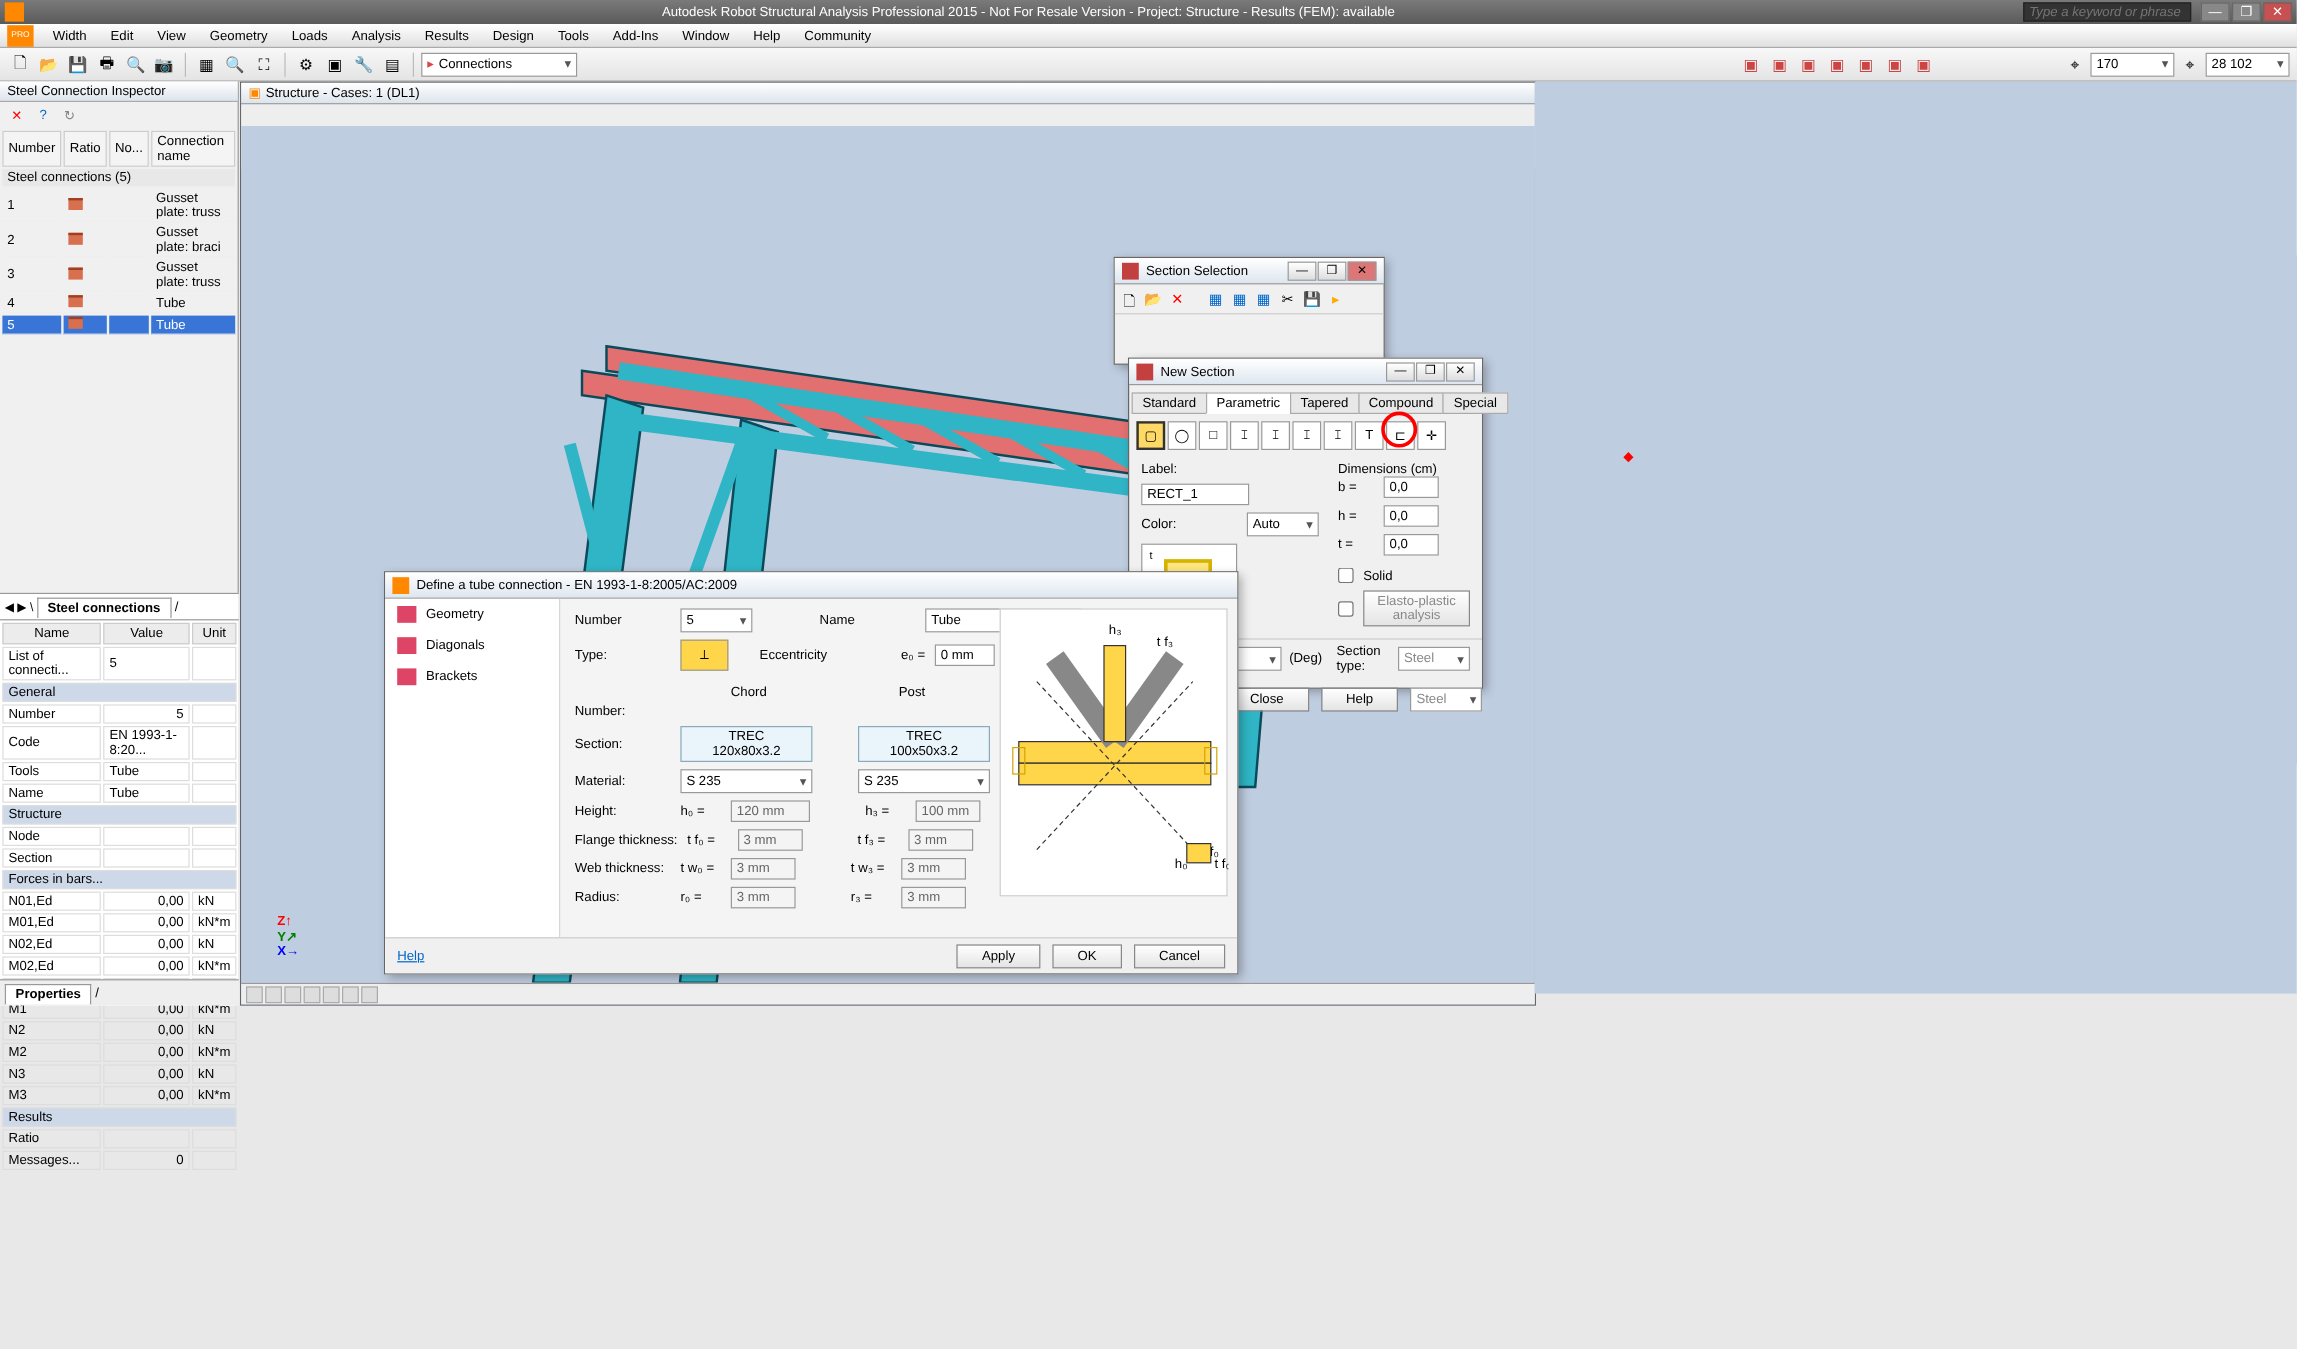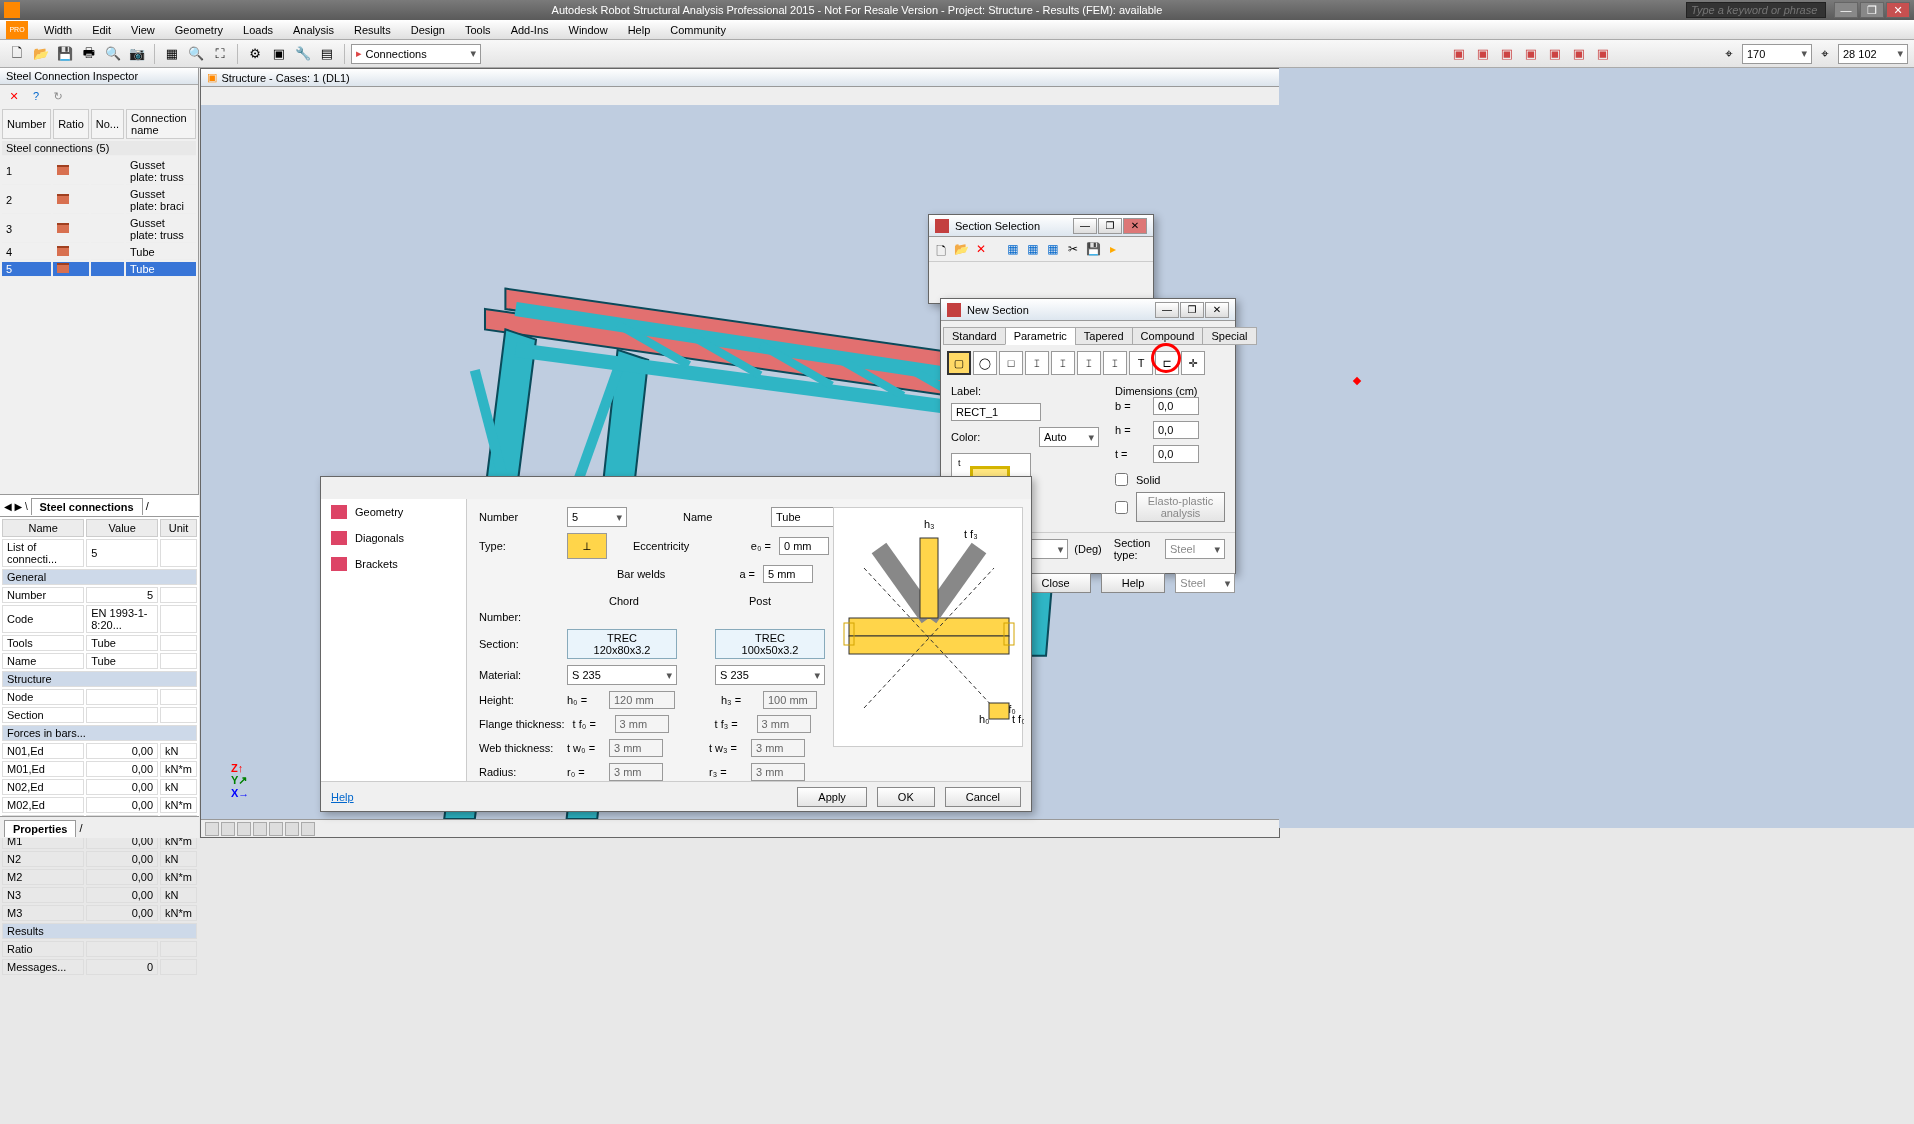--- a/index.html
+++ b/index.html
@@ -515,20 +515,24 @@
     <button class="btn">Help</button>
     <div class="combo" style="width:60px;color:#888">
         <span>Steel</span>
       </div>
   </div>
 </div>
 
 <div class="red-dot"></div>
 
 <div class="dialog tube-dlg">
+  <div class="dlg-title">
+    <div class="dicon"></div>
+    <span>Define a tube connection - EN 1993-1-8:2005/AC:2009</span>
+  </div>
   <div class="tube-side">
     <div class="side-item">
         <div class="sic"></div>
         <span>Geometry</span>
       </div>
     <div class="side-item">
         <div class="sic"></div>
         <span>Diagonals</span>
       </div>
     <div class="side-item">
@@ -548,26 +552,20 @@
           <span>Tube</span>
         </div>
     </div>
     <div class="row">
       <span class="lbl">Type:</span>
       <div style="width:40px;height:26px;background:#ffd54a;border:1px solid #999;display:flex;align-items:center;justify-content:center">⟂</div>
       <span style="width:10px"></span>
       <span style="width:80px">Eccentricity</span>
       <span style="width:50px;text-align:right">e₀ =</span>
       <input class="field" style="width: 50px;" value="0 mm">
-    </div>
-    <div class="row">
-      <span style="width:130px"></span>
-      <span style="width:80px">Bar welds</span>
-      <span style="width:50px;text-align:right">a =</span>
-      <input class="field" style="width: 50px;" value="5 mm">
     </div>
     <div style="display:flex;gap:30px;margin-top:6px">
       <div style="width:100px"></div>
       <div style="width:110px" class="colhead">Chord</div>
       <div style="width:110px" class="colhead">Post</div>
     </div>
 
     <div class="row">
         <span class="lbl">Number:</span>
       </div>

